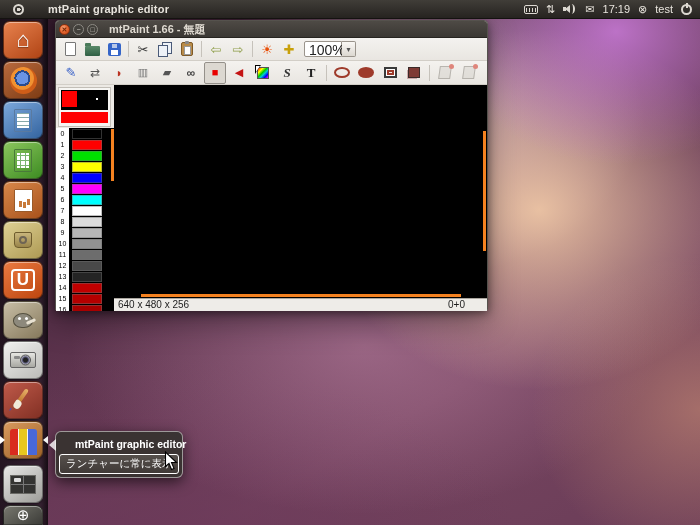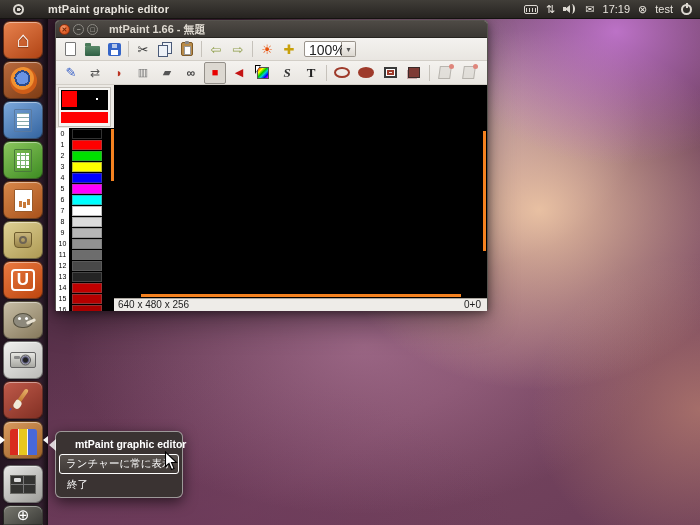--- a/index.html
+++ b/index.html
@@ -167,21 +167,21 @@
   .pnum{position:absolute;left:0;top:0;width:13px;height:11px;background:#fff;color:#000;font-size:7px;line-height:11px;text-align:center;}
   .pswatch{position:absolute;left:16px;top:1px;width:30px;height:10px;border:1px solid rgba(110,110,110,.45);box-sizing:border-box;}
   .pal-scroll{position:absolute;right:0;top:1px;width:3px;height:52px;background:#f58220;}
   
   .canvas{position:absolute;left:58px;top:64px;width:373px;height:213px;background:#000;}
   .vscroll{position:absolute;right:1px;top:110px;width:3px;height:120px;background:#f58220;z-index:5;}
   .hscroll{position:absolute;left:85px;top:273px;width:320px;height:3px;background:#f58220;z-index:5;}
   .statusbar{position:absolute;left:58px;top:277px;width:373px;height:12px;background:#eeece8;border-top:1px solid #aaa69f;
     font-size:10px;color:#1e1e1e;box-sizing:content-box;}
   .statusbar .sgeom{position:absolute;left:4px;top:0;line-height:12px;}
-  .statusbar .spos{position:absolute;right:6px;top:0;line-height:12px;}
+  .statusbar .spos{position:absolute;right:22px;top:0;line-height:12px;}
   
   .quicklist{position:absolute;left:55px;top:431px;width:128px;z-index:60;
     background:rgba(56,51,49,.96);border:1px solid rgba(255,255,255,.5);border-radius:6px;
     box-shadow:0 4px 14px rgba(0,0,0,.6);color:#fff;padding:3px;box-sizing:border-box;}
   .quicklist::before{content:"";position:absolute;left:-7px;top:7px;border-right:7px solid rgba(255,255,255,.8);
     border-top:6px solid transparent;border-bottom:6px solid transparent;}
   .ql-title{font-size:10.5px;font-weight:bold;padding:3px 4px 4px 16px;white-space:nowrap;}
   .ql-item{font-size:10.5px;padding:2px 6px;white-space:nowrap;border-radius:3px;}
   .ql-item.hl{border:1px solid #fff;background:linear-gradient(#56504c,#403a37);}
   .ql-item.plain{padding:4px 6px 2px 8px;}
@@ -447,20 +447,19 @@
 
     <div class="statusbar" data-name="window-statusbar">
       <span class="sgeom" data-name="image-geometry">640 x 480 x 256</span>
       <span class="spos" data-name="cursor-position">0+0</span>
     </div>
   </div>
 
   <div class="quicklist" data-name="launcher-quicklist">
     <div class="ql-title" data-name="quicklist-title">mtPaint graphic editor</div>
     <div class="ql-item hl" data-name="quicklist-item-keep-in-launcher">ランチャーに常に表示</div>
-    <div class="ql-item plain" data-name="quicklist-item-quit">終了</div>
   </div>
 
   <svg class="cursor" data-name="mouse-cursor" width="14" height="20" viewBox="0 0 14 20">
     <path d="M1.5 1 L1.5 15.5 L5 12.5 L7.5 18.5 L10 17.4 L7.5 11.5 L12.5 11.5 Z" fill="#fff" stroke="#000" stroke-width="1.1"></path>
   </svg>
 
 </div>
 
 </body></html>

